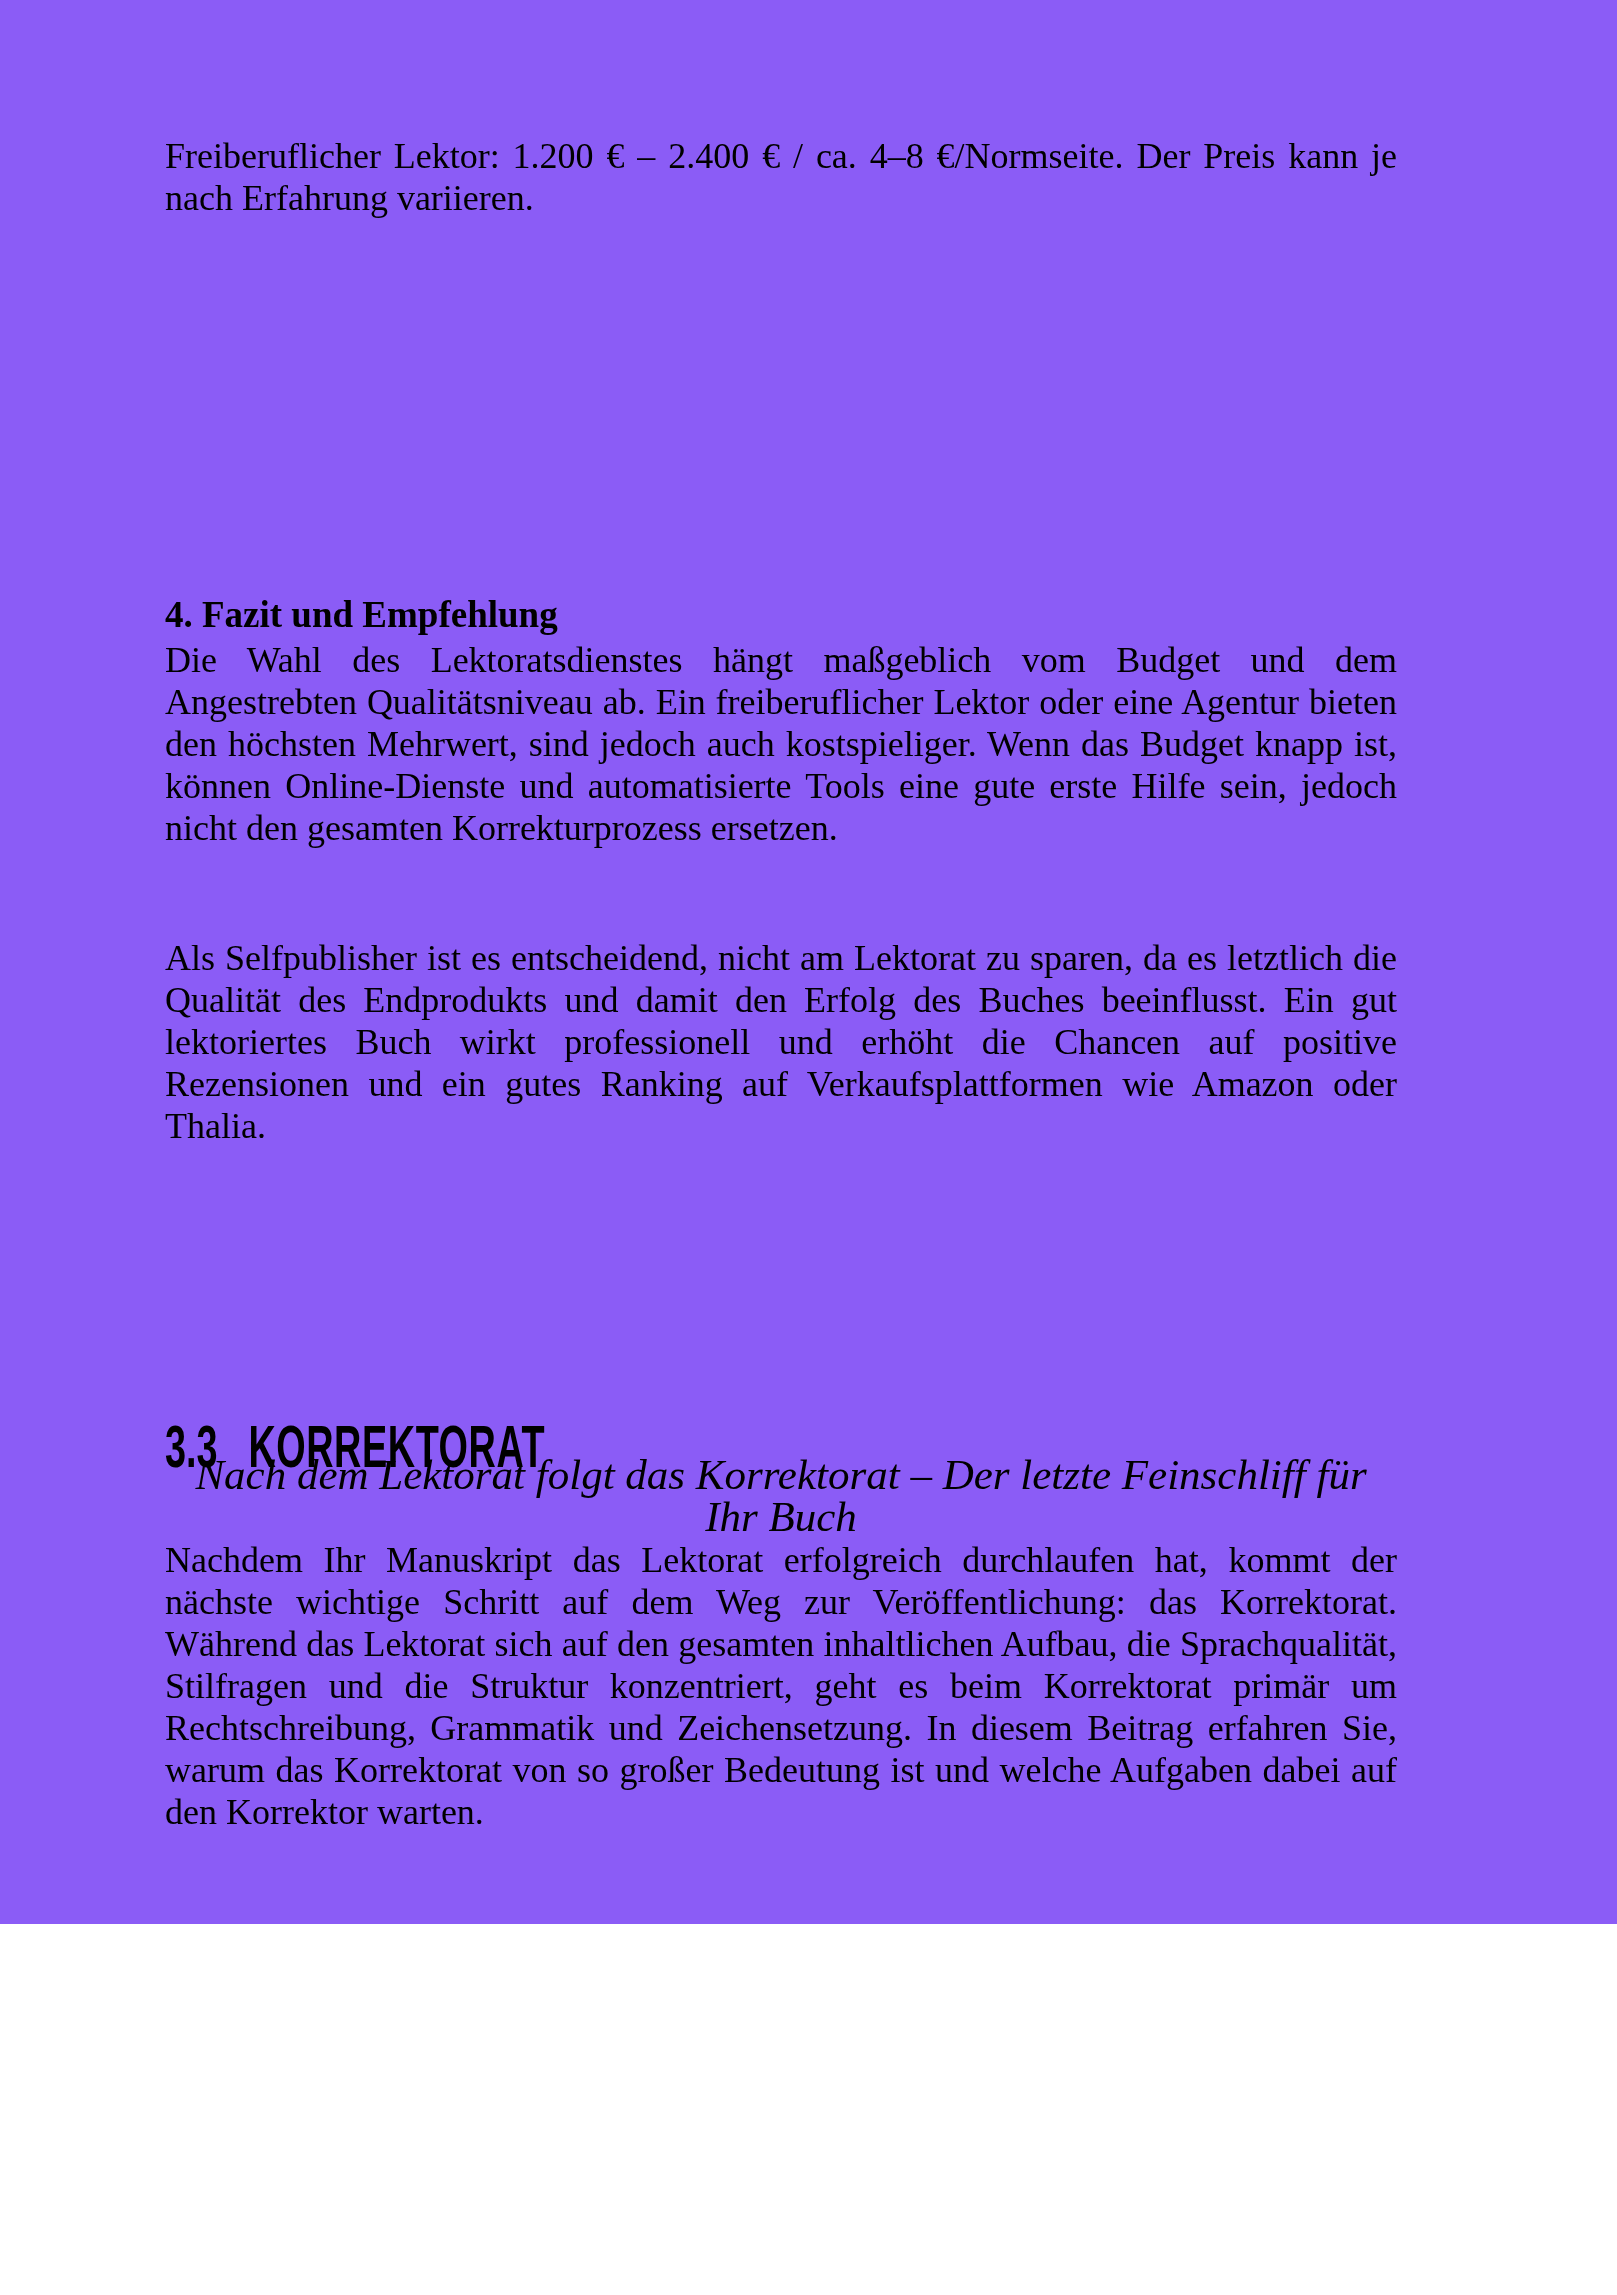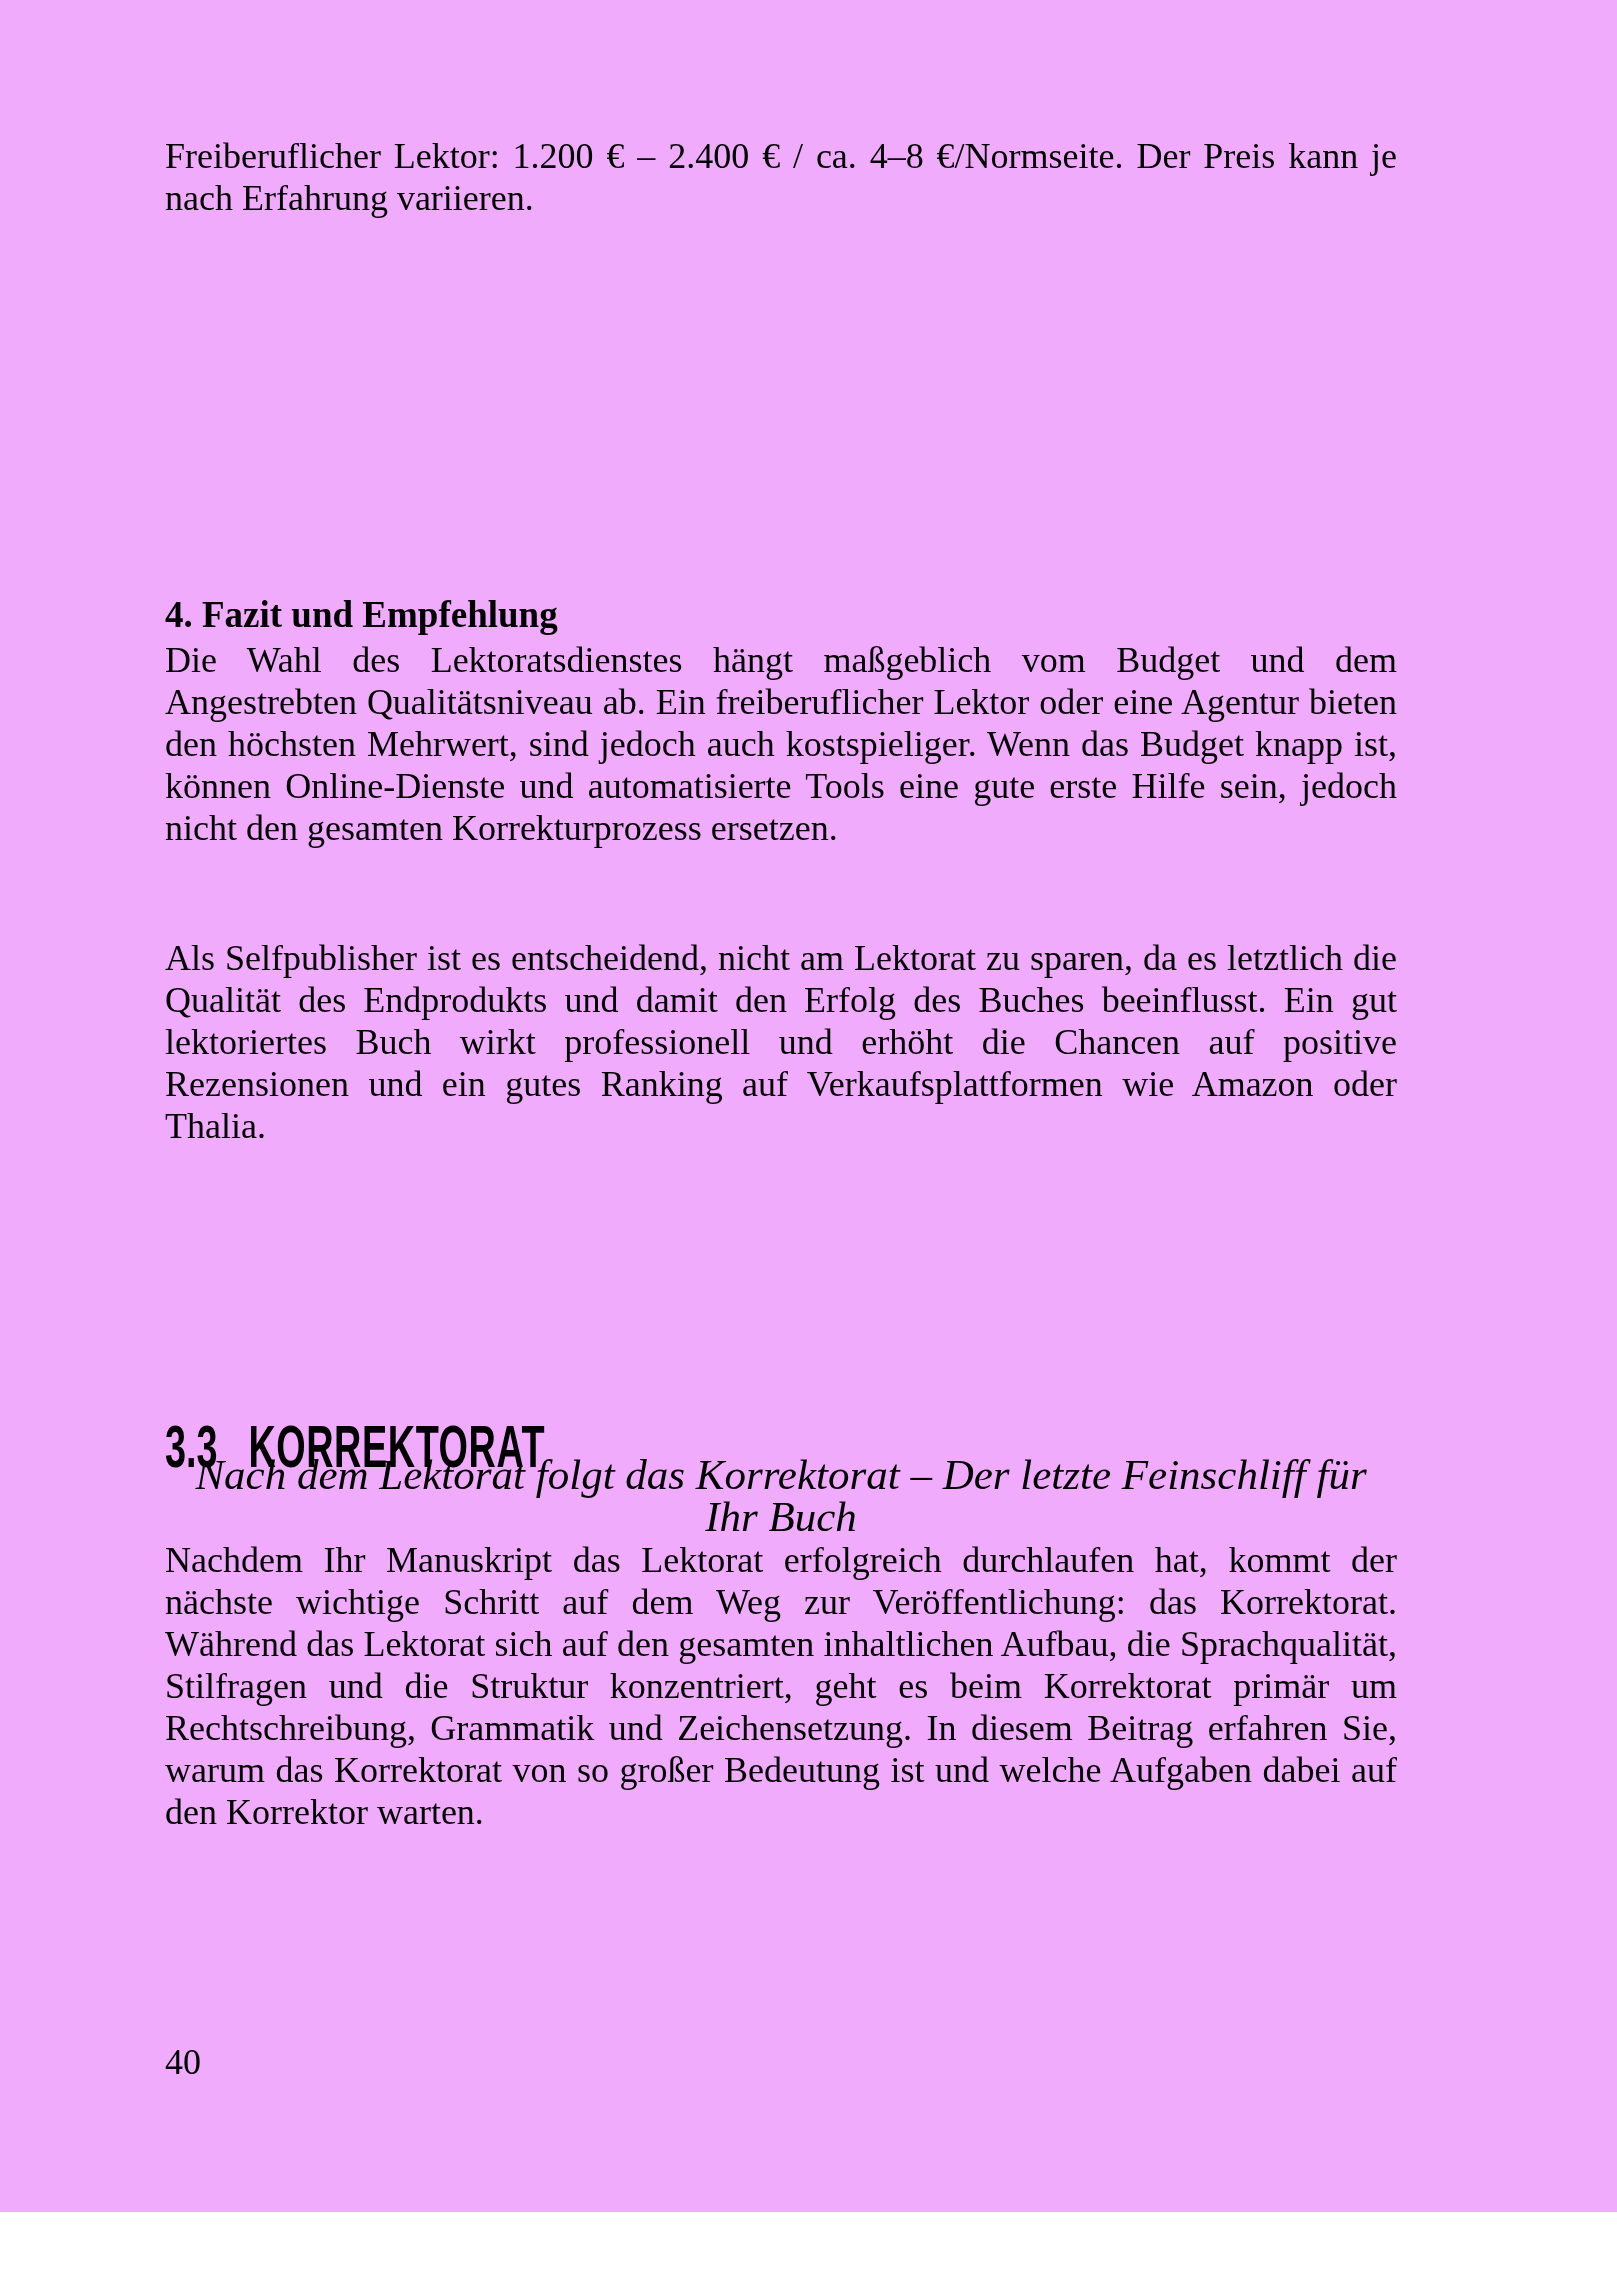--- a/index.html
+++ b/index.html
@@ -3,22 +3,22 @@
 <meta charset="utf-8">
 <style>
   html, body {
     margin: 0;
     padding: 0;
     background: #ffffff;
   }
   .page {
     position: relative;
     width: 1618px;
-    height: 2212px;
-    background: #f0abfc;
+    height: 1924px;
+    background: #8b5cf6;
     color: #000000;
     overflow: hidden;
   }
   .textblock {
     position: absolute;
     left: 165px;
     width: 1232px;
     font-family: "Liberation Serif", "DejaVu Serif", serif;
     font-size: 36px;
     line-height: 42px;

